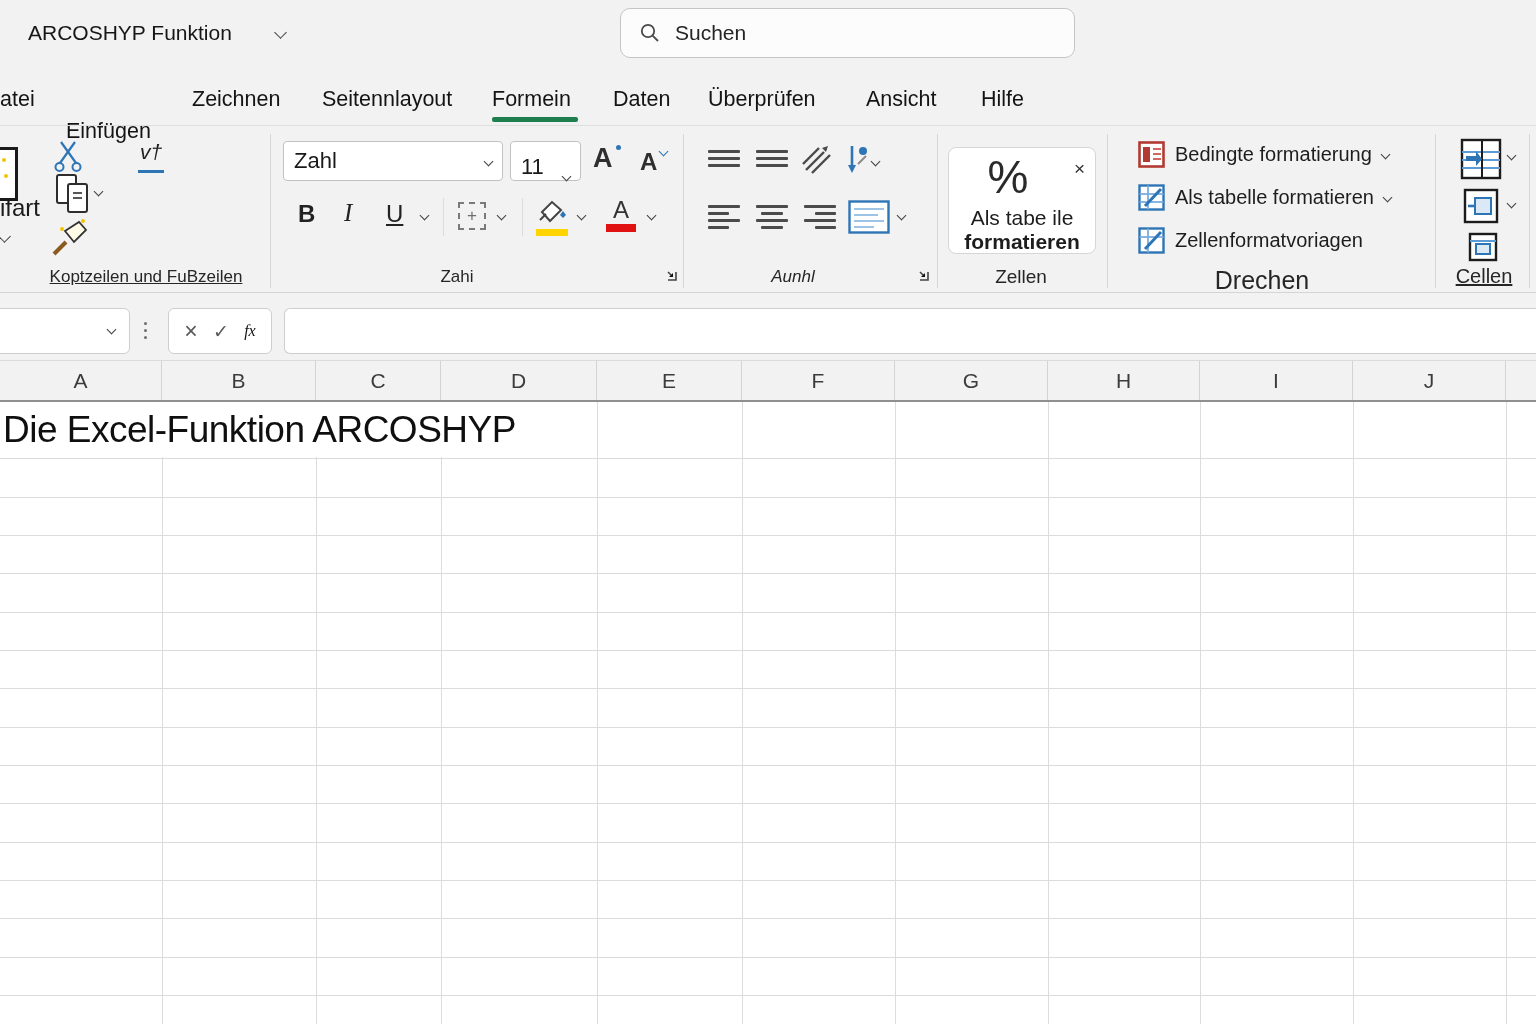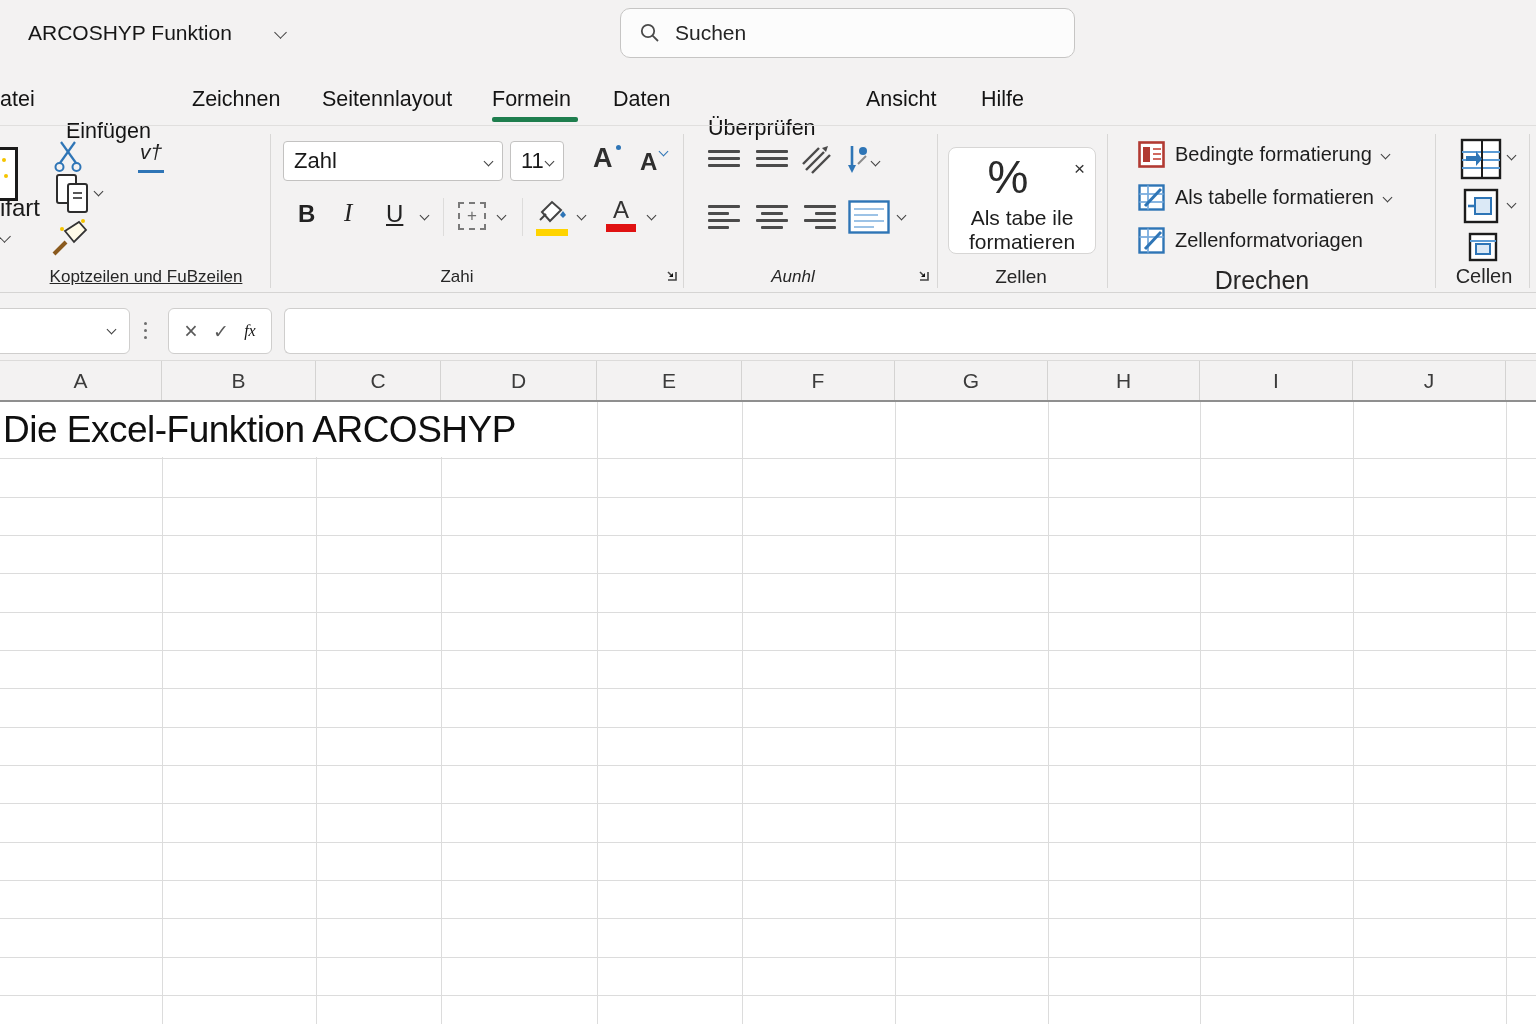--- a/index.html
+++ b/index.html
@@ -55,21 +55,21 @@
       </svg>
     <span>Suchen</span>
   </div>
 
   <span class="menu-item" style="left:0px;">atei</span>
   <span class="menu-item" style="left:66px;margin-top:32px;">Einfügen</span>
   <span class="menu-item" style="left:192px;">Zeichnen</span>
   <span class="menu-item" style="left:322px;">Seitennlayout</span>
   <span class="menu-item" style="left:492px;">Formein</span>
   <span class="menu-item" style="left:613px;">Daten</span>
-  <span class="menu-item" style="left:708px;margin-top:29px;">Überprüfen</span>
+  <span class="menu-item" style="left:708px;">Überprüfen</span>
   <span class="menu-item" style="left:866px;">Ansicht</span>
   <span class="menu-item" style="left:981px;">Hilfe</span>
   <div class="abs" style="left:492px;top:117px;width:86px;height:4.5px;background:var(--accent-green);border-radius:2px;"></div>
   <div class="hline" style="top:125px;"></div>
 
   <div class="vsep" style="left:270px;"></div>
   <div class="vsep" style="left:683px;"></div>
   <div class="vsep" style="left:937px;"></div>
   <div class="vsep" style="left:1107px;"></div>
   <div class="vsep" style="left:1435px;"></div>
@@ -100,21 +100,21 @@
     <polygon points="17,13 31,4 38,12 26,24" fill="#fffbe8" stroke="#333" stroke-width="1.8"></polygon>
     <circle cx="14" cy="11" r="2" fill="#f5c400"></circle>
     <circle cx="35" cy="3" r="2" fill="#f5c400"></circle>
   </svg>
   <div class="grouplabel" style="left:146px;top:267px;text-decoration:underline;">Koptzeilen und FuBzeilen</div>
 
   <div class="combo" style="left:283px;top:141px;width:220px;height:40px;">
     <span>Zahl</span>
     <span class="chev sm"></span>
   </div>
-  <div class="combo" style="left:510px;top:141px;width:54px;height:40px;">
+  <div class="combo" style="left:510px;top:141px;width:71px;height:40px;align-items:flex-end;">
     <span>11</span>
     <span class="chev sm"></span>
   </div>
   <div class="abs" style="left:593px;top:143px;font-size:27px;font-weight:600;color:#2f2f2f;">A<i style="position:absolute;right:-8px;top:2px;width:5px;height:5px;background:var(--icon-blue);border-radius:50%;"></i></div>
   <div class="abs" style="left:640px;top:148px;font-size:24px;font-weight:600;color:#2f2f2f;">A<span class="chev sm blue" style="position:absolute;right:-10px;top:0;"></span></div>
   <span class="abs" style="left:298px;top:200px;font-size:24px;font-weight:bold;color:#222;">B</span>
   <span class="abs" style="left:344px;top:199px;font-size:25px;font-style:italic;font-family:'Liberation Serif','DejaVu Serif',serif;color:#222;">I</span>
   <span class="abs" style="left:386px;top:200px;font-size:24px;text-decoration:underline;color:#222;">U</span>
   <span class="abs chev sm" style="left:421px;top:212px;"></span>
   <div class="abs" style="left:443px;top:198px;width:1px;height:38px;background:#dddcdb;"></div>
@@ -195,21 +195,21 @@
     <polyline points="12,4 12,12 4,12" fill="none" stroke="#444" stroke-width="1.6"></polyline>
     <line x1="4" y1="4" x2="8" y2="8" stroke="#444" stroke-width="1.6"></line>
     <polygon points="9,5 9,9 5,9" fill="#111"></polygon>
   </svg>
   <div class="grouplabel" style="left:793px;top:267px;font-style:italic;">Aunhl</div>
 
   <div class="card" style="left:948px;top:147px;width:148px;height:107px;">
     <span style="position:absolute;left:0;right:28px;top:2px;font-size:46px;color:#2a2a2a;">%</span>
     <span style="position:absolute;right:10px;top:10px;font-size:19px;color:#333;">×</span>
     <span style="position:absolute;left:0;right:0;top:58px;font-size:21px;color:#1d1d1d;">Als tabe ile</span>
-    <span style="position:absolute;left:0;right:0;top:82px;font-size:21px;color:#1d1d1d;">formatieren</span>
+    <span style="position:absolute;left:0;right:0;top:82px;font-size:21px;color:#1d1d1d;font-weight:bold;">formatieren</span>
   </div>
   <div class="grouplabel" style="left:1021px;top:266px;font-size:19px;">Zellen</div>
 
   <div class="ribbon-btn" style="left:1138px;top:184px;">
     <svg width="27" height="27" viewBox="0 0 27 27">
       <rect x="1.5" y="1.5" width="24" height="24" fill="#fff" stroke="var(--icon-blue)" stroke-width="2.4"></rect>
       <line x1="1.5" y1="10" x2="25.5" y2="10" stroke="#7badde" stroke-width="1.8"></line>
       <line x1="1.5" y1="18" x2="25.5" y2="18" stroke="#7badde" stroke-width="1.8"></line>
       <line x1="10" y1="1.5" x2="10" y2="25.5" stroke="#7badde" stroke-width="1.8"></line>
       <line x1="7" y1="22" x2="23" y2="5" stroke="var(--icon-blue)" stroke-width="3"></line>
@@ -252,21 +252,21 @@
     <rect x="2" y="2" width="32" height="32" fill="#fff" stroke="#1c1c1c" stroke-width="2.4"></rect>
     <rect x="12" y="10" width="16" height="16" fill="#dbe9f6" stroke="var(--icon-blue)" stroke-width="2"></rect>
     <line x1="5" y1="18" x2="12" y2="18" stroke="var(--icon-blue)" stroke-width="2.6"></line>
   </svg>
   <span class="abs chev sm" style="left:1508px;top:200px;"></span>
   <svg class="abs" style="left:1468px;top:232px;" width="30" height="30" viewBox="0 0 30 30">
     <rect x="2" y="2" width="26" height="26" fill="#fff" stroke="#1c1c1c" stroke-width="2.4"></rect>
     <rect x="8" y="12" width="14" height="10" fill="#dbe9f6" stroke="var(--icon-blue)" stroke-width="2"></rect>
     <line x1="2" y1="9" x2="28" y2="9" stroke="#5b9bd5" stroke-width="2"></line>
   </svg>
-  <div class="grouplabel" style="left:1484px;top:265px;font-size:20px;">Cellen</div>
+  <div class="grouplabel" style="left:1484px;top:265px;font-size:20px;text-decoration:underline;">Cellen</div>
 
   <div class="hline" style="top:292px;background:#d5d4d3;"></div>
 
   <div class="abs" style="left:-30px;top:308px;width:160px;height:46px;background:#fff;border:1px solid #cfcecd;border-radius:6px;box-sizing:border-box;">
     <span class="chev sm" style="position:absolute;right:14px;top:17px;"></span>
   </div>
   <div class="abs dots" style="left:144px;top:318px;">
       <i></i>
       <i></i>
       <i></i>

